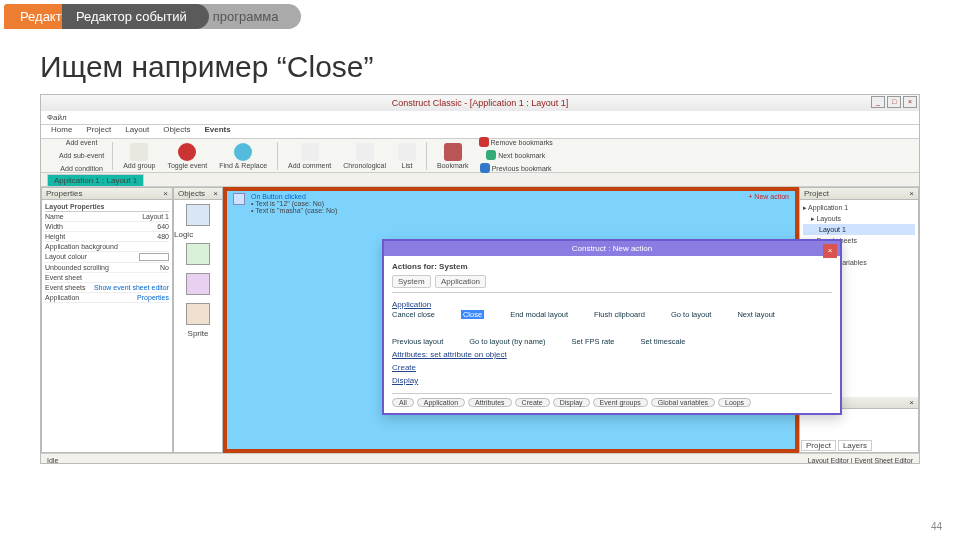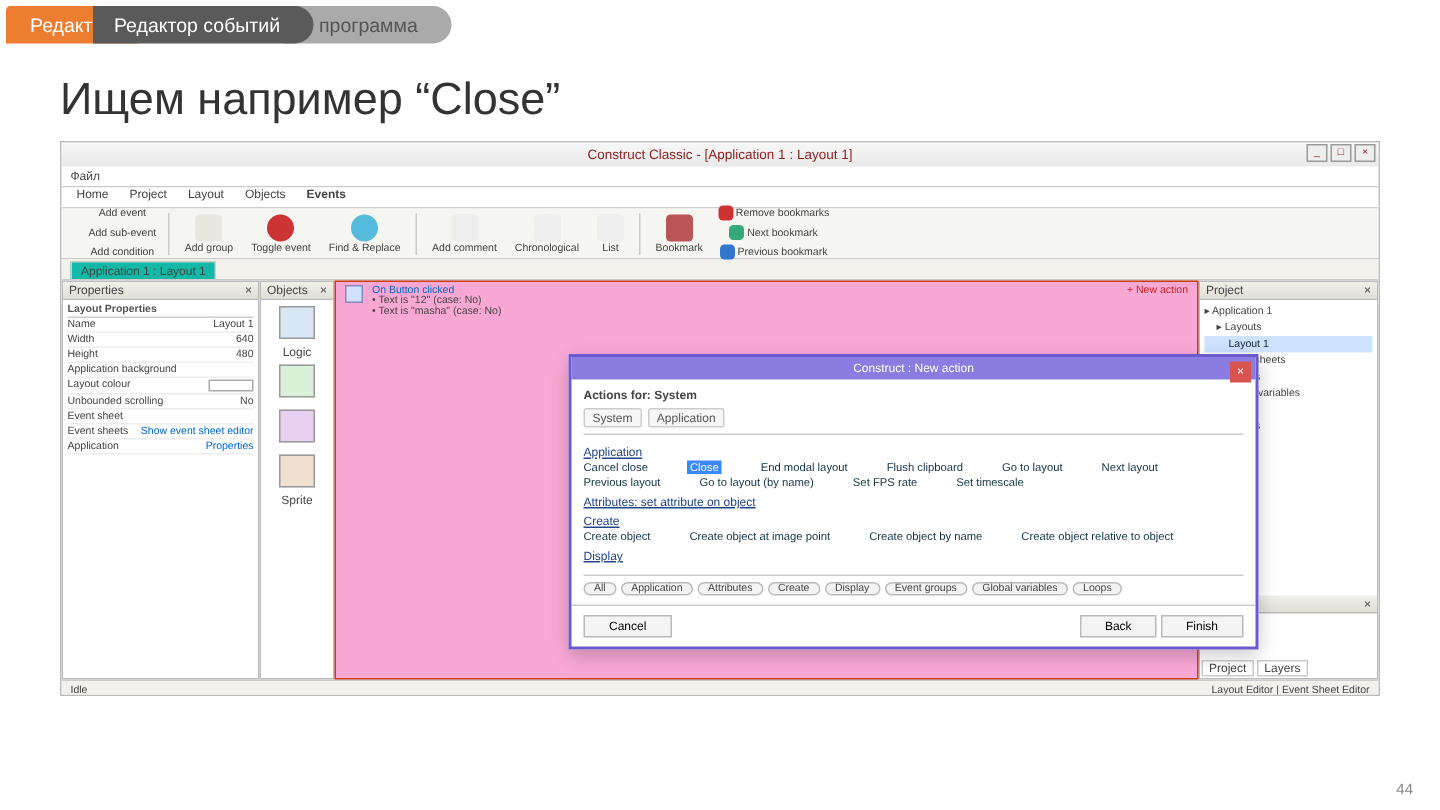--- a/index.html
+++ b/index.html
@@ -30,36 +30,36 @@
   .doctab span{background:#14b8a6;border:1px solid #ccc;border-bottom:none;padding:1px 6px}
   
   .workspace{display:flex;height:266px}
   .panel{border:1px solid #bbb;background:#fff;display:flex;flex-direction:column}
   .panel-h{background:linear-gradient(#f0f0ea,#e0e0d6);font-size:8px;padding:1px 4px;border-bottom:1px solid #bbb;display:flex;justify-content:space-between}
   .props{width:132px}
   .props-body{padding:2px 3px;font-size:7px}
   .prow{display:flex;justify-content:space-between;border-bottom:1px solid #eee;padding:1px 0}
   .objs{width:50px}
   .obj-ic{width:24px;height:22px;border:1px solid #999;margin:4px auto;background:#d8e6f5}
-  .center{flex:1;position:relative;background:#f9a8d4;border:1px solid #c2410c}
+  .center{flex:1;position:relative;background:#7dd3fc;border:4px solid #c2410c}
   .ev-row{display:flex;gap:6px;padding:2px 6px;font-size:7px;align-items:flex-start}
   .ev-ic{width:12px;height:12px;background:#cfe2ff;border:1px solid #88b}
   .proj{width:120px}
   .tree{font-size:7px;padding:2px 3px;line-height:11px}
   .tree .t1{padding-left:8px}
   .tree .sel{background:#cfe2ff;color:#123}
   
   .dlg{position:absolute;left:155px;top:48px;width:460px;background:#fff;border:2px solid #6a5acd;box-shadow:0 4px 12px rgba(0,0,0,.2);font-size:8px}
   .dlg-t{background:#8a7ce0;color:#fff;text-align:center;padding:3px;position:relative}
   .dlg-x{position:absolute;right:3px;top:3px;width:14px;height:14px;background:#d9534f;color:#fff;line-height:14px;text-align:center}
   .dlg-body{padding:6px 8px}
   .crumb{color:#555;margin-bottom:4px;font-size:8px}
   .crumb .seg{border:1px solid #ccc;padding:1px 5px;border-radius:2px;display:inline-block;margin-right:2px;background:#f7f7f7}
   .cat{font-size:8px;color:#248;text-decoration:underline;margin:4px 0 1px}
-  .act-grid{display:flex;flex-wrap:wrap;gap:1px 26px;font-size:7.5px;color:#134}
+  .act-grid{display:flex;flex-wrap:wrap;gap:18px 26px;font-size:7.5px;color:#134}
   .act-grid span{cursor:pointer}
   .act-grid .hl{background:#3b88ff;color:#fff;padding:0 2px}
   .filterbar{display:flex;gap:3px;margin-top:8px;border-top:1px solid #ccc;padding-top:4px}
   .fbtn{border:1px solid #bbb;border-radius:8px;padding:0 6px;background:#f3f3f3;font-size:7px}
   .dlg-foot{display:flex;justify-content:space-between;padding:6px 8px;border-top:1px solid #ccc}
   .dbtn{border:1px solid #bbb;padding:2px 16px;background:#f4f4f4;font-size:8px}
   
   .status{height:14px;background:#f2f1ec;border-top:1px solid #ccc;display:flex;align-items:center;justify-content:space-between;padding:0 6px;font-size:7px}
   .slide-num{position:absolute;right:18px;bottom:8px;font-size:10px;color:#888}
 </style>
@@ -210,21 +210,21 @@
           </div>
       </div>
     </div>
 
     <div class="panel objs">
       <div class="panel-h">
           <span>Objects</span>
           <span>×</span>
         </div>
       <div class="obj-ic"></div>
-      <div style="text-align:center">Logic</div>
+      <div style="text-align:left">Logic</div>
       <div class="obj-ic" style="background:#d9f0d9"></div>
       <div class="obj-ic" style="background:#e8d0f0"></div>
       <div class="obj-ic" style="background:#f0e0d0"></div>
       <div style="text-align:center">Sprite</div>
     </div>
 
     <div class="center">
       <div class="ev-row">
         <div class="ev-ic"></div>
         <div>
@@ -255,44 +255,31 @@
               <span>Flush clipboard</span>
               <span>Go to layout</span>
               <span>Next layout</span>
               <span>Previous layout</span>
               <span>Go to layout (by name)</span>
               <span>Set FPS rate</span>
               <span>Set timescale</span>
             </div>
             <div class="cat">Attributes: set attribute on object</div>
             <div class="cat">Create</div>
-            <div class="act-grid">
-              <span>Create object</span>
-              <span>Create object at image point</span>
-              <span>Create object by name</span>
-              <span>Create object relative to object</span>
-            </div>
             <div class="cat">Display</div>
           </div>
           <div class="filterbar">
             <span class="fbtn">All</span>
             <span class="fbtn">Application</span>
             <span class="fbtn">Attributes</span>
             <span class="fbtn">Create</span>
             <span class="fbtn">Display</span>
             <span class="fbtn">Event groups</span>
             <span class="fbtn">Global variables</span>
             <span class="fbtn">Loops</span>
-          </div>
-        </div>
-        <div class="dlg-foot">
-          <button class="dbtn">Cancel</button>
-          <div>
-            <button class="dbtn">Back</button>
-            <button class="dbtn">Finish</button>
           </div>
         </div>
       </div>
     </div>
 
     <div class="panel proj">
       <div class="panel-h">
           <span>Project</span>
           <span>×</span>
         </div>

